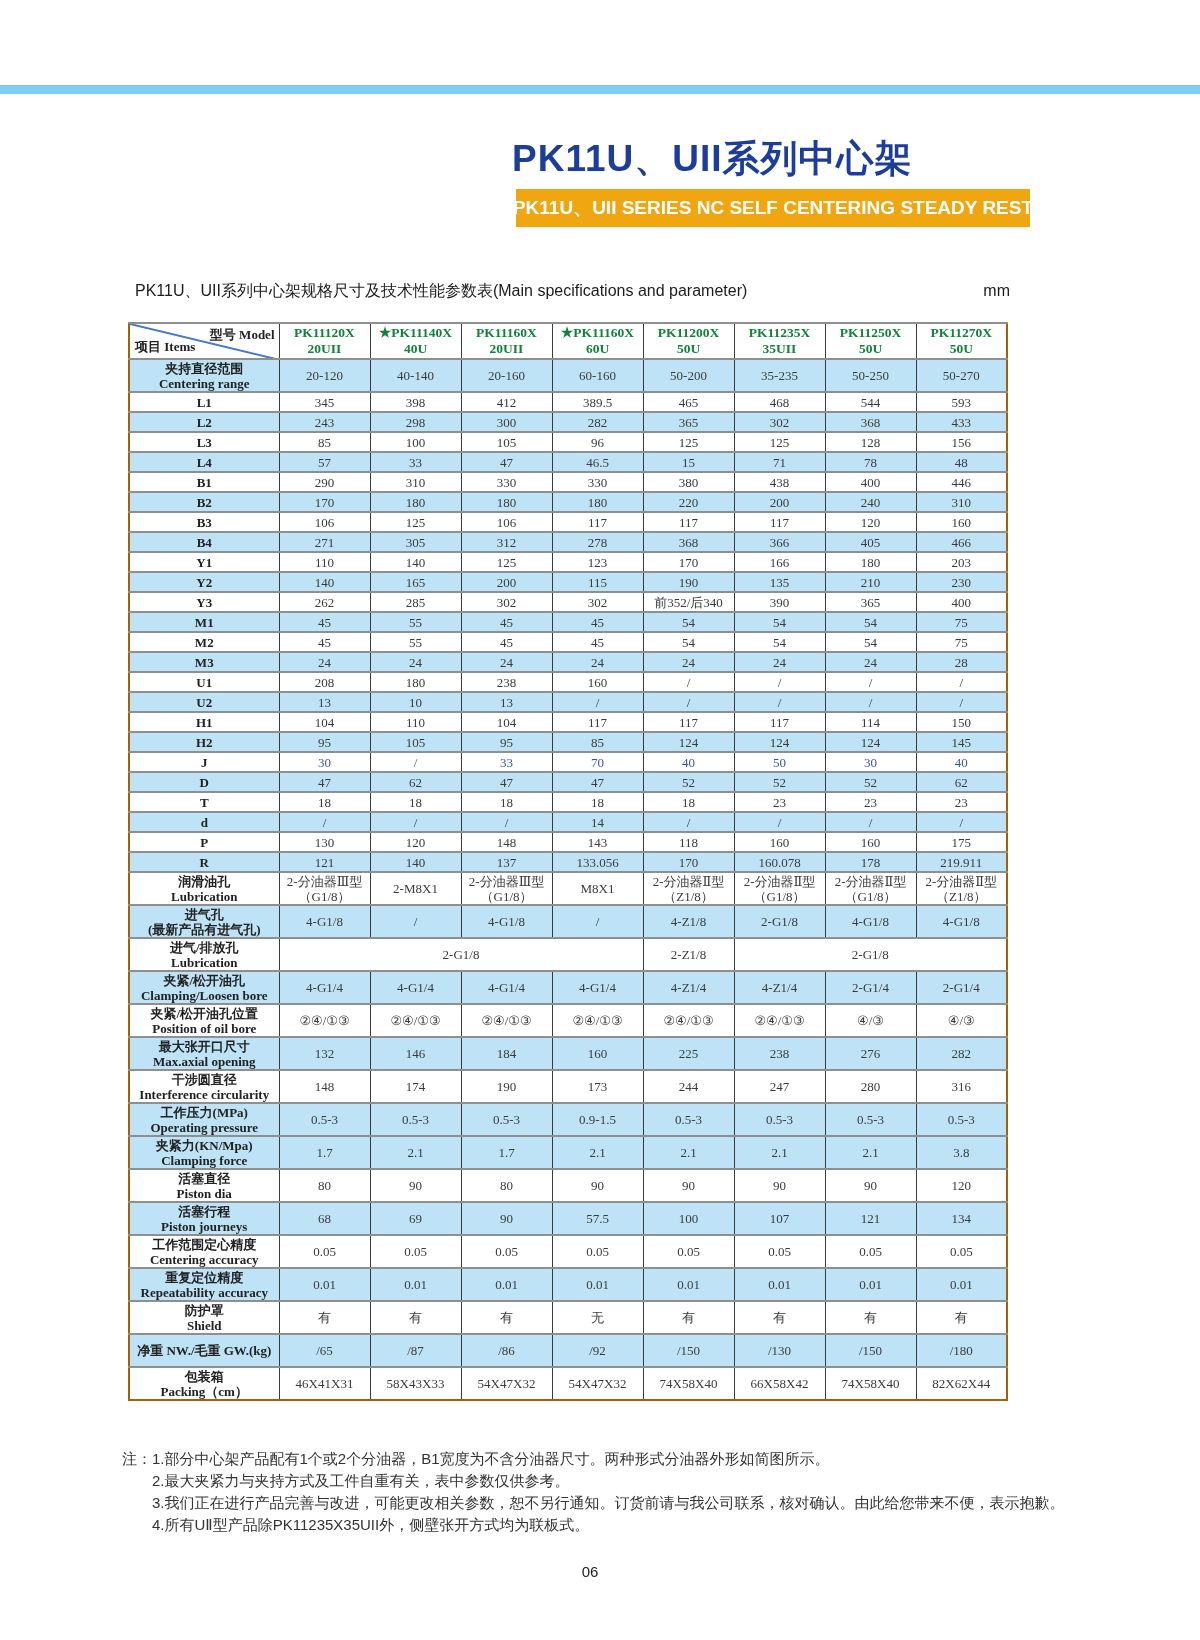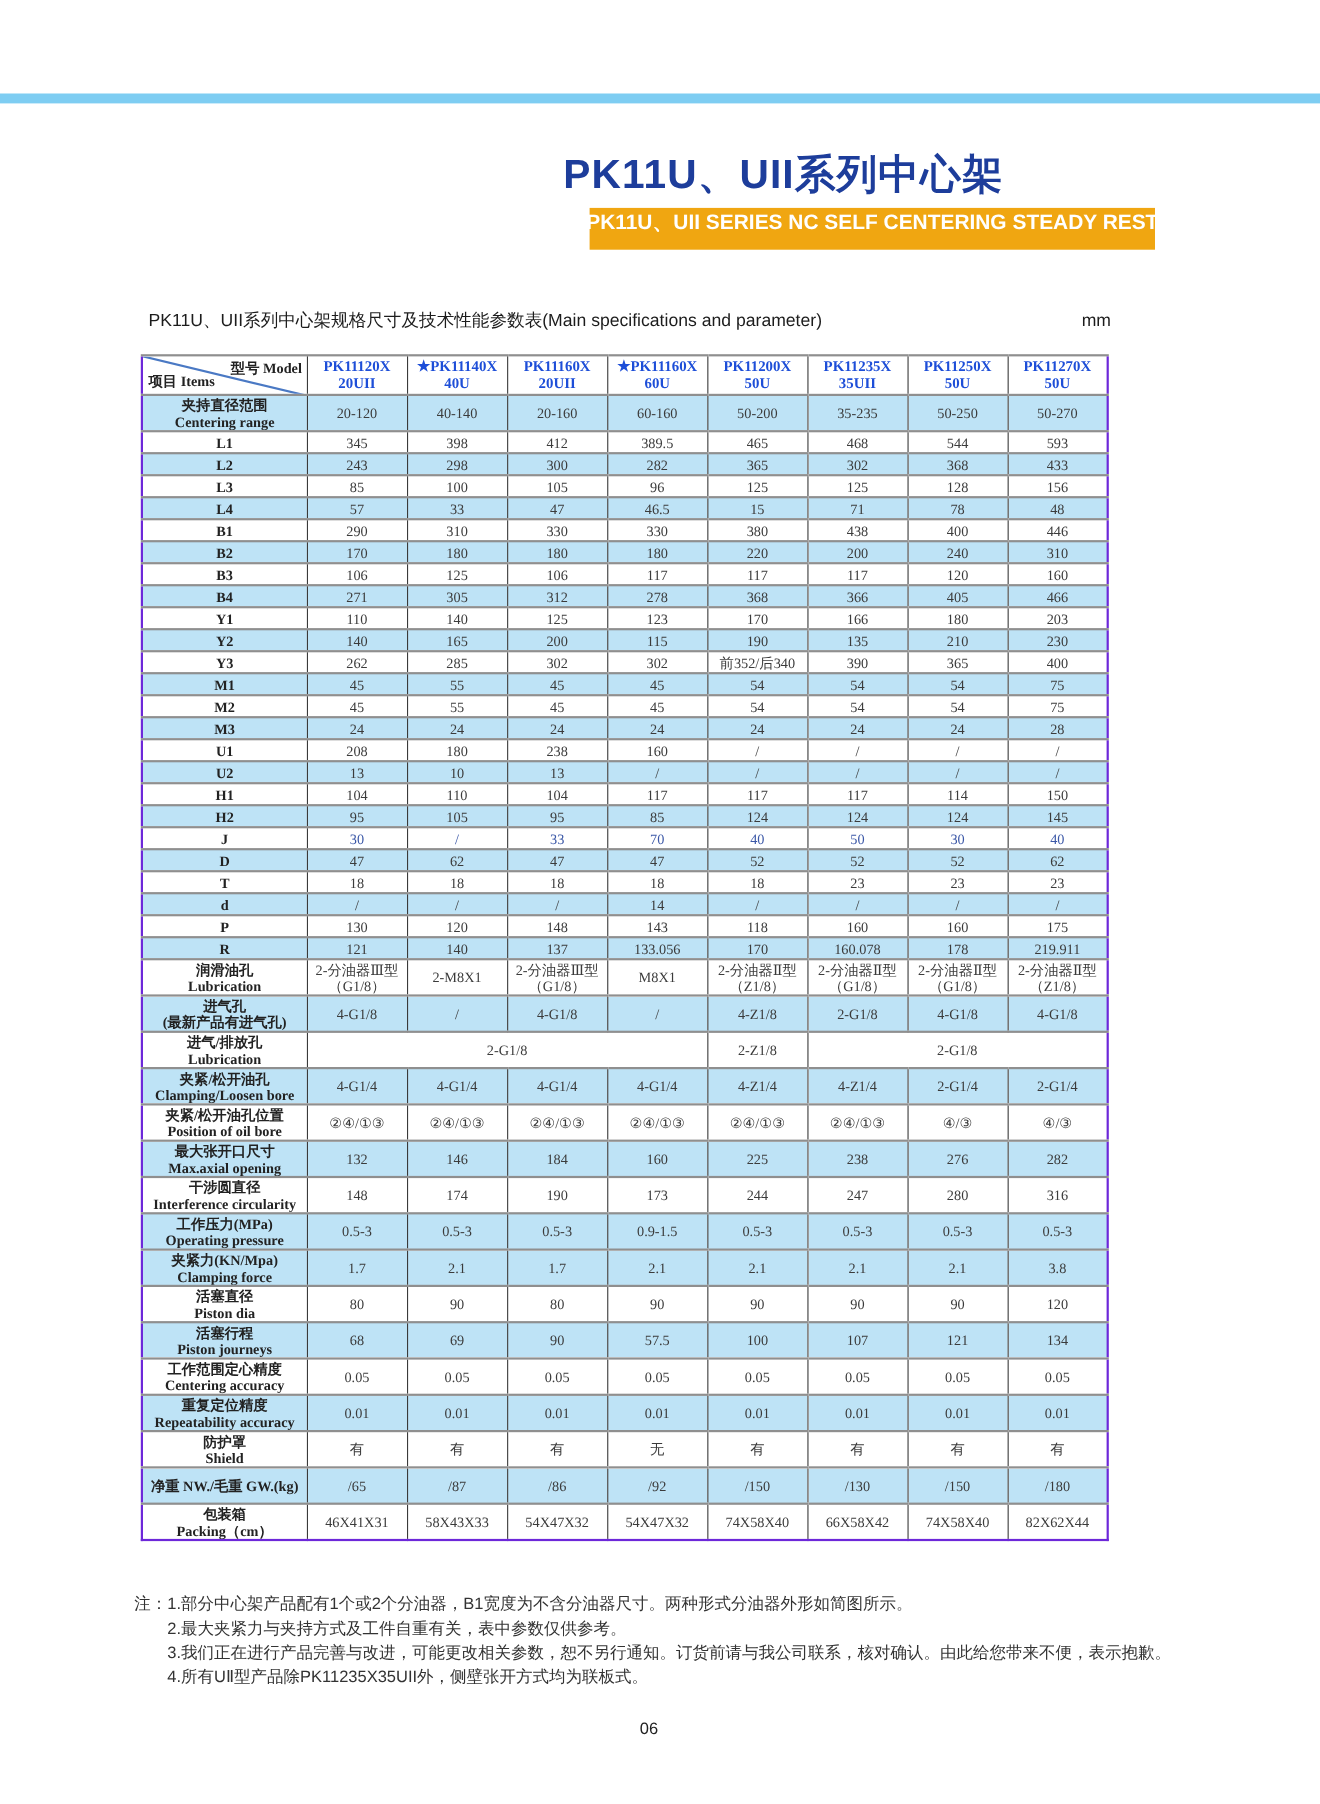--- a/index.html
+++ b/index.html
@@ -2,40 +2,40 @@
 <html><head>
 <meta charset="utf-8">
 <style>
   html,body{margin:0;padding:0;}
   body{
     width:1200px;height:1640px;background:#ffffff;position:relative;
     font-family:"Liberation Sans",sans-serif;color:#2e2e2e;
   }
   .top-bar{position:absolute;left:0;top:85px;width:1200px;height:9px;background:#7ecdf2;}
   .title{position:absolute;left:512px;top:134px;margin:0;font-size:37px;font-weight:bold;color:#1d3d9b;letter-spacing:1px;white-space:nowrap;}
-  .banner{position:absolute;left:536px;top:189px;width:514px;height:38px;background:#f0a611;display:flex;align-items:flex-start;justify-content:center;}
+  .banner{position:absolute;left:516px;top:189px;width:514px;height:38px;background:#f0a611;display:flex;align-items:center;justify-content:center;}
   .banner span{color:#ffffff;font-size:19px;font-weight:bold;white-space:nowrap;}
   .caption-row{position:absolute;left:135px;top:281px;width:875px;display:flex;justify-content:space-between;align-items:baseline;font-size:16px;color:#1c1c1c;}
   .caption-row .unit{font-size:16px;}
 
   table.spec{
     position:absolute;left:128px;top:322px;width:878px;
     border-collapse:collapse;table-layout:fixed;
     font-family:"Liberation Serif","DejaVu Serif",serif;color:#3b3b3b;
-    border:2px solid #6d28d9;
+    border:2px solid #a16207;
   }
   table.spec th,table.spec td{
     border-left:1px solid #3a3a3a;border-top:2px solid #8f8f8f;
     padding:0 1px;text-align:center;vertical-align:middle;overflow:hidden;
   }
   thead tr{height:36px;}
   tr.dim{height:20px;}
   tr.tall{height:33px;}
   tr.shaded td{background:#bee3f6;}
-  th.model{font-size:13.5px;font-weight:bold;line-height:16px;color:#1d4ed8;}
+  th.model{font-size:13.5px;font-weight:bold;line-height:16px;color:#15803d;}
   td.lbl{font-weight:bold;font-size:13px;line-height:15px;color:#222;}
   td.val{font-size:13px;line-height:15px;white-space:pre-line;}
   tr.blue td.val{color:#3a57a7;}
   th.corner{position:relative;padding:0;}
   th.corner svg{position:absolute;left:0;top:0;}
   th.corner .ctr{position:absolute;right:4px;top:2px;font-size:13px;font-weight:bold;color:#222;}
   th.corner .cbl{position:absolute;left:5px;bottom:2px;font-size:13px;font-weight:bold;color:#222;}
 
   .notes{position:absolute;left:122px;top:1448px;width:965px;display:flex;font-size:15px;color:#333;}
   .notes .prefix{flex:0 0 auto;white-space:nowrap;line-height:22px;}

